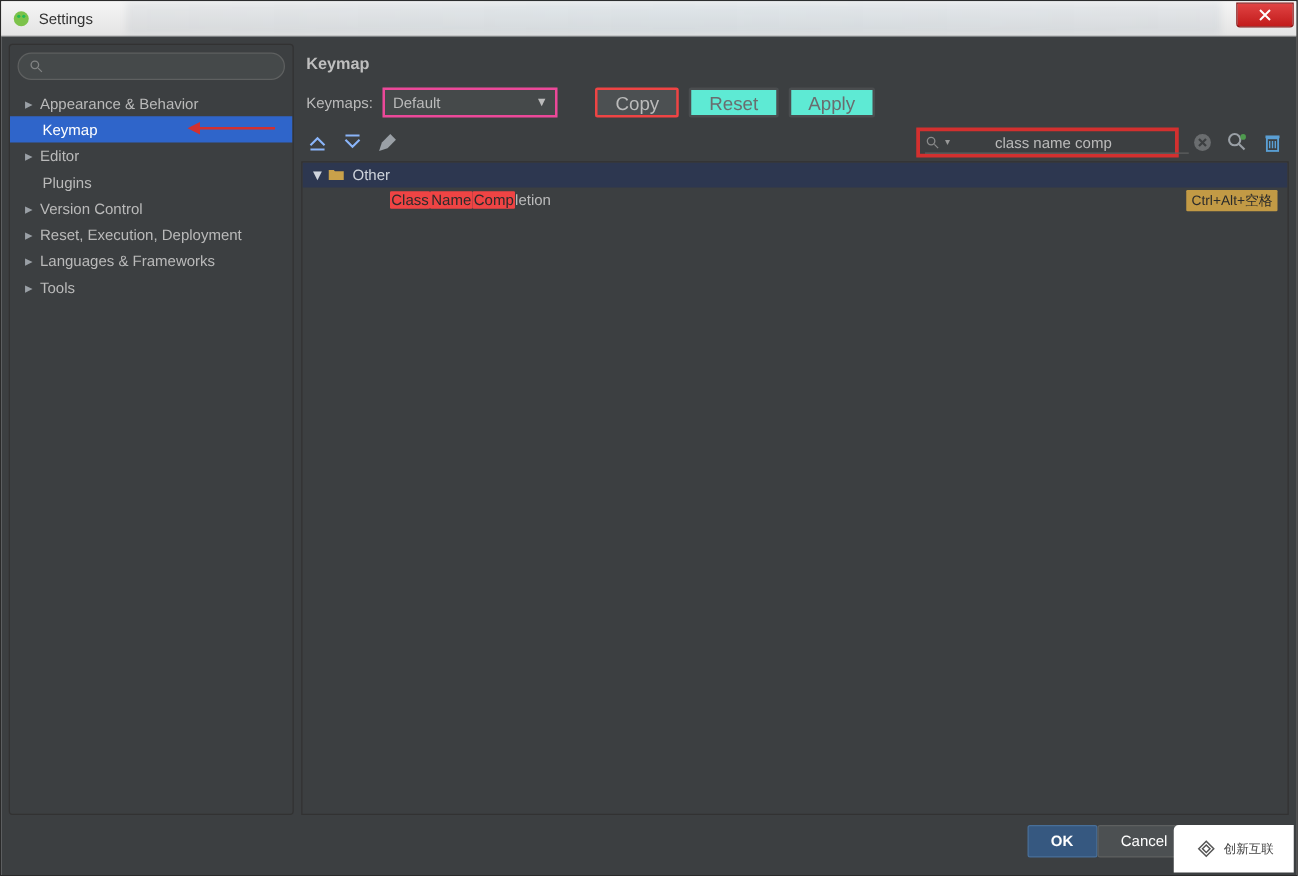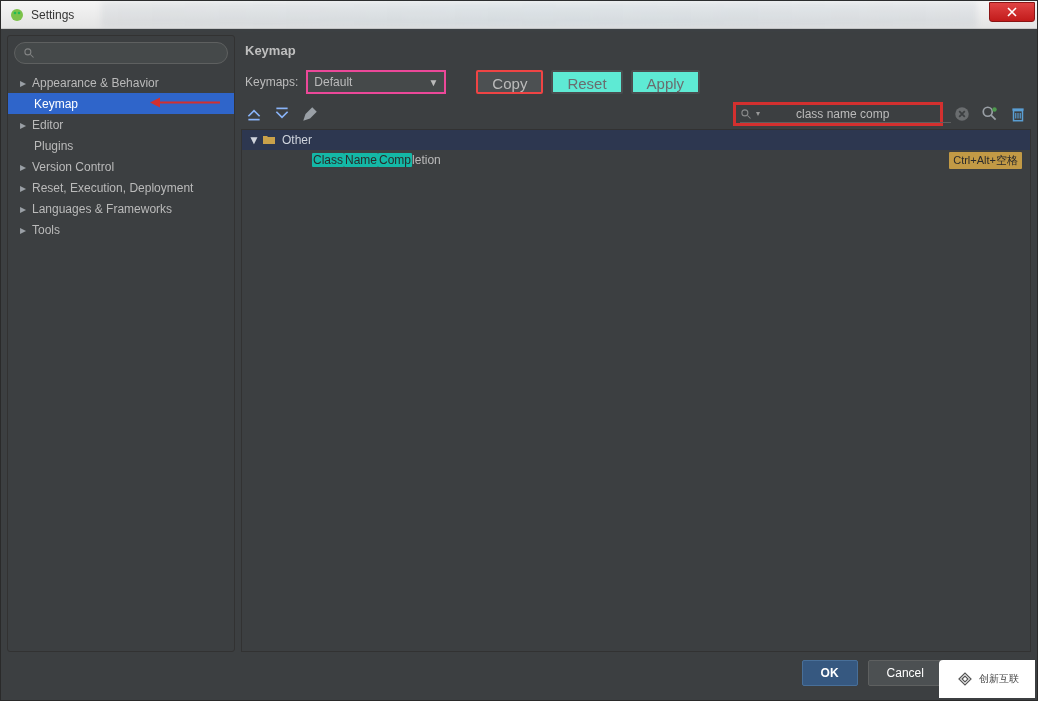--- a/index.html
+++ b/index.html
@@ -44,24 +44,24 @@
 .search-field-wrap svg.mag { width: 12px; height: 12px; opacity:.7; }
 .search-field-wrap .tri { font-size: 8px; color:#999; }
 .search-field-wrap input { flex: 1; background: transparent; border: none; outline: none; color: #bbb; font-size: 12px; margin-left: 32px; }
 .clear-circle { width: 18px; height:18px; display:inline-flex; align-items:center; justify-content:center; }
 .keymap-tree { flex: 1; background: #3c3f41; border: 1px solid #323232; overflow: auto; font-size: 12px; color: #bbb; }
 .kt-row { height: 20px; display: flex; align-items: center; padding: 0 6px; position: relative; }
 .kt-row.group { background: #2d3750; color: #cfd4dc; }
 .kt-row.group .arrow { width: 10px; margin-right: 4px; color:#cfd4dc; }
 .kt-row.group .folder { width:14px; height:14px; margin-right:6px; display:inline-flex; }
 .kt-row.item { padding-left: 70px; }
-.hl { background: #14b8a6; color: #2b2b2b; padding: 0 1px; border-radius: 1px; }
+.hl { background: #ef4444; color: #2b2b2b; padding: 0 1px; border-radius: 1px; }
 .shortcut { position: absolute; right: 8px; background: #c29a45; color: #2b2b2b; padding: 1px 4px; font-size: 11px; border-radius: 1px; }
 
-.footer { height: 42px; display: flex; align-items: center; justify-content: flex-end; gap: 10px; padding: 0 10px; }
+.footer { height: 42px; display: flex; align-items: center; justify-content: flex-end; padding: 0 10px; }
 .btn { height: 26px; padding: 0 18px; font-size: 12px; border-radius: 2px; border: 1px solid #5e6060; background: #4c5052; color: #ffffff; display: inline-flex; align-items: center; }
 .btn.primary { background: #365880; border-color: #486f99; color: #fff; font-weight: 600; }
 .btn.disabled { color: #6a6d6f; }
 .watermark { position: absolute; right: 2px; bottom: 2px; width: 96px; height: 38px; background: #fff; color:#444; font-size:10px; display:flex; align-items:center; justify-content:center; gap:4px; border-top-left-radius:4px; }
 .watermark svg { width:20px; height:20px; }
 .window-wrap { position: relative; }
 </style>
 </head>
 <body>
 

